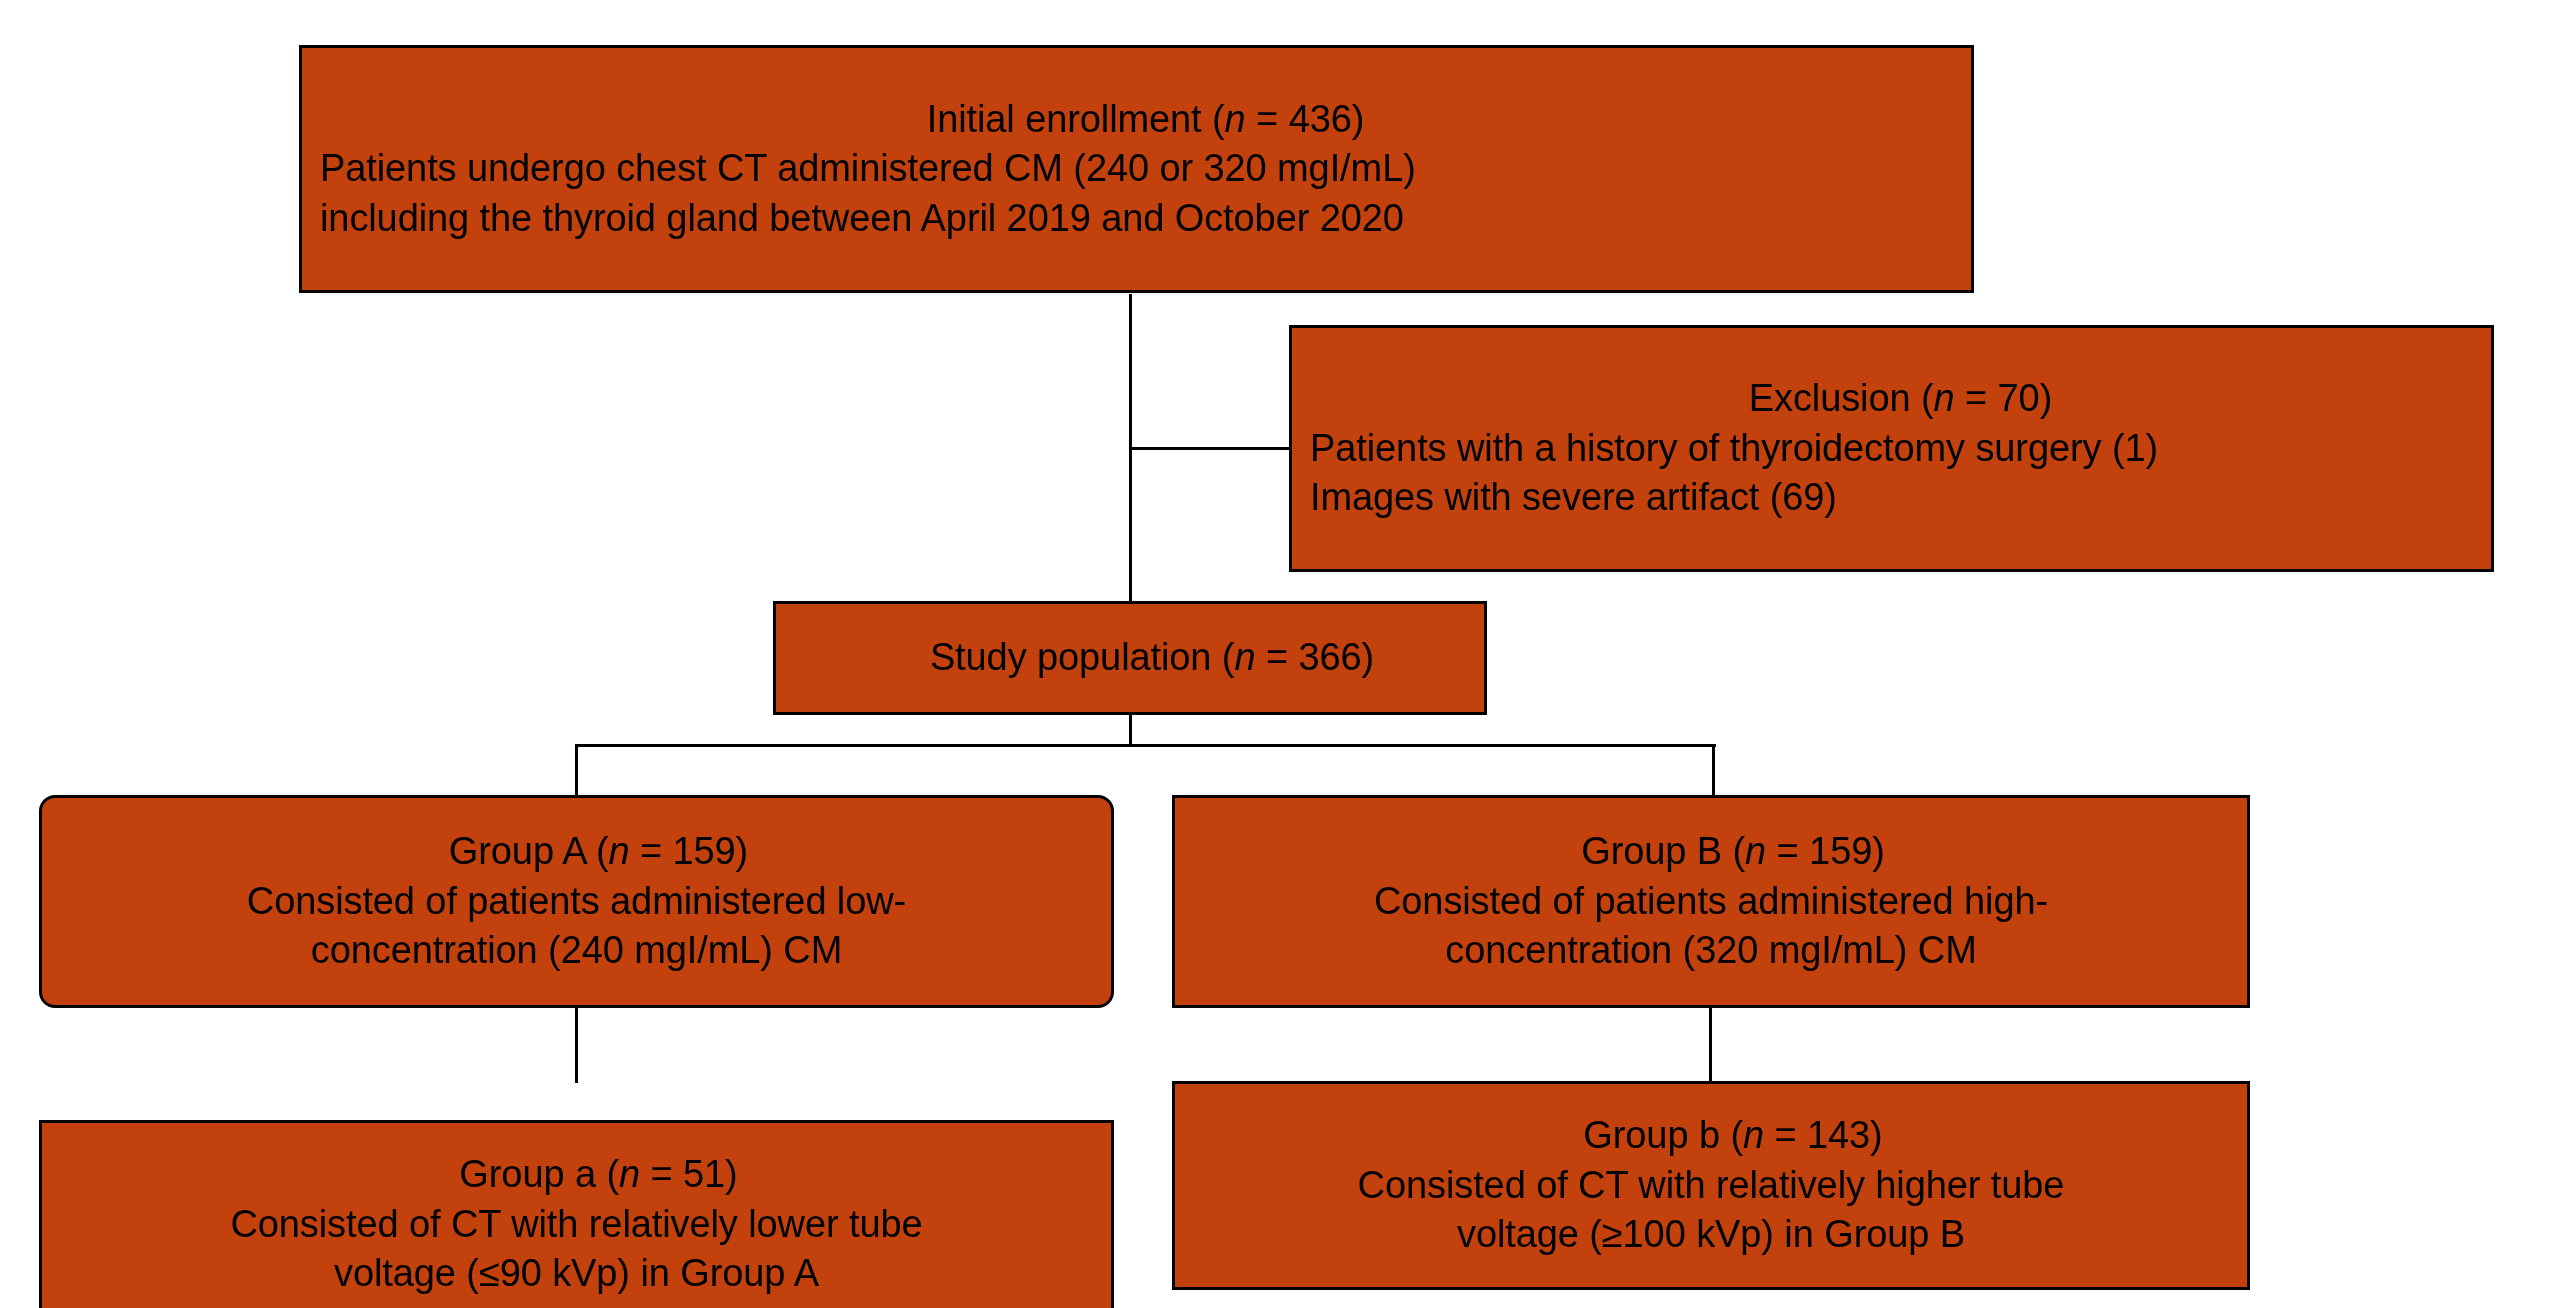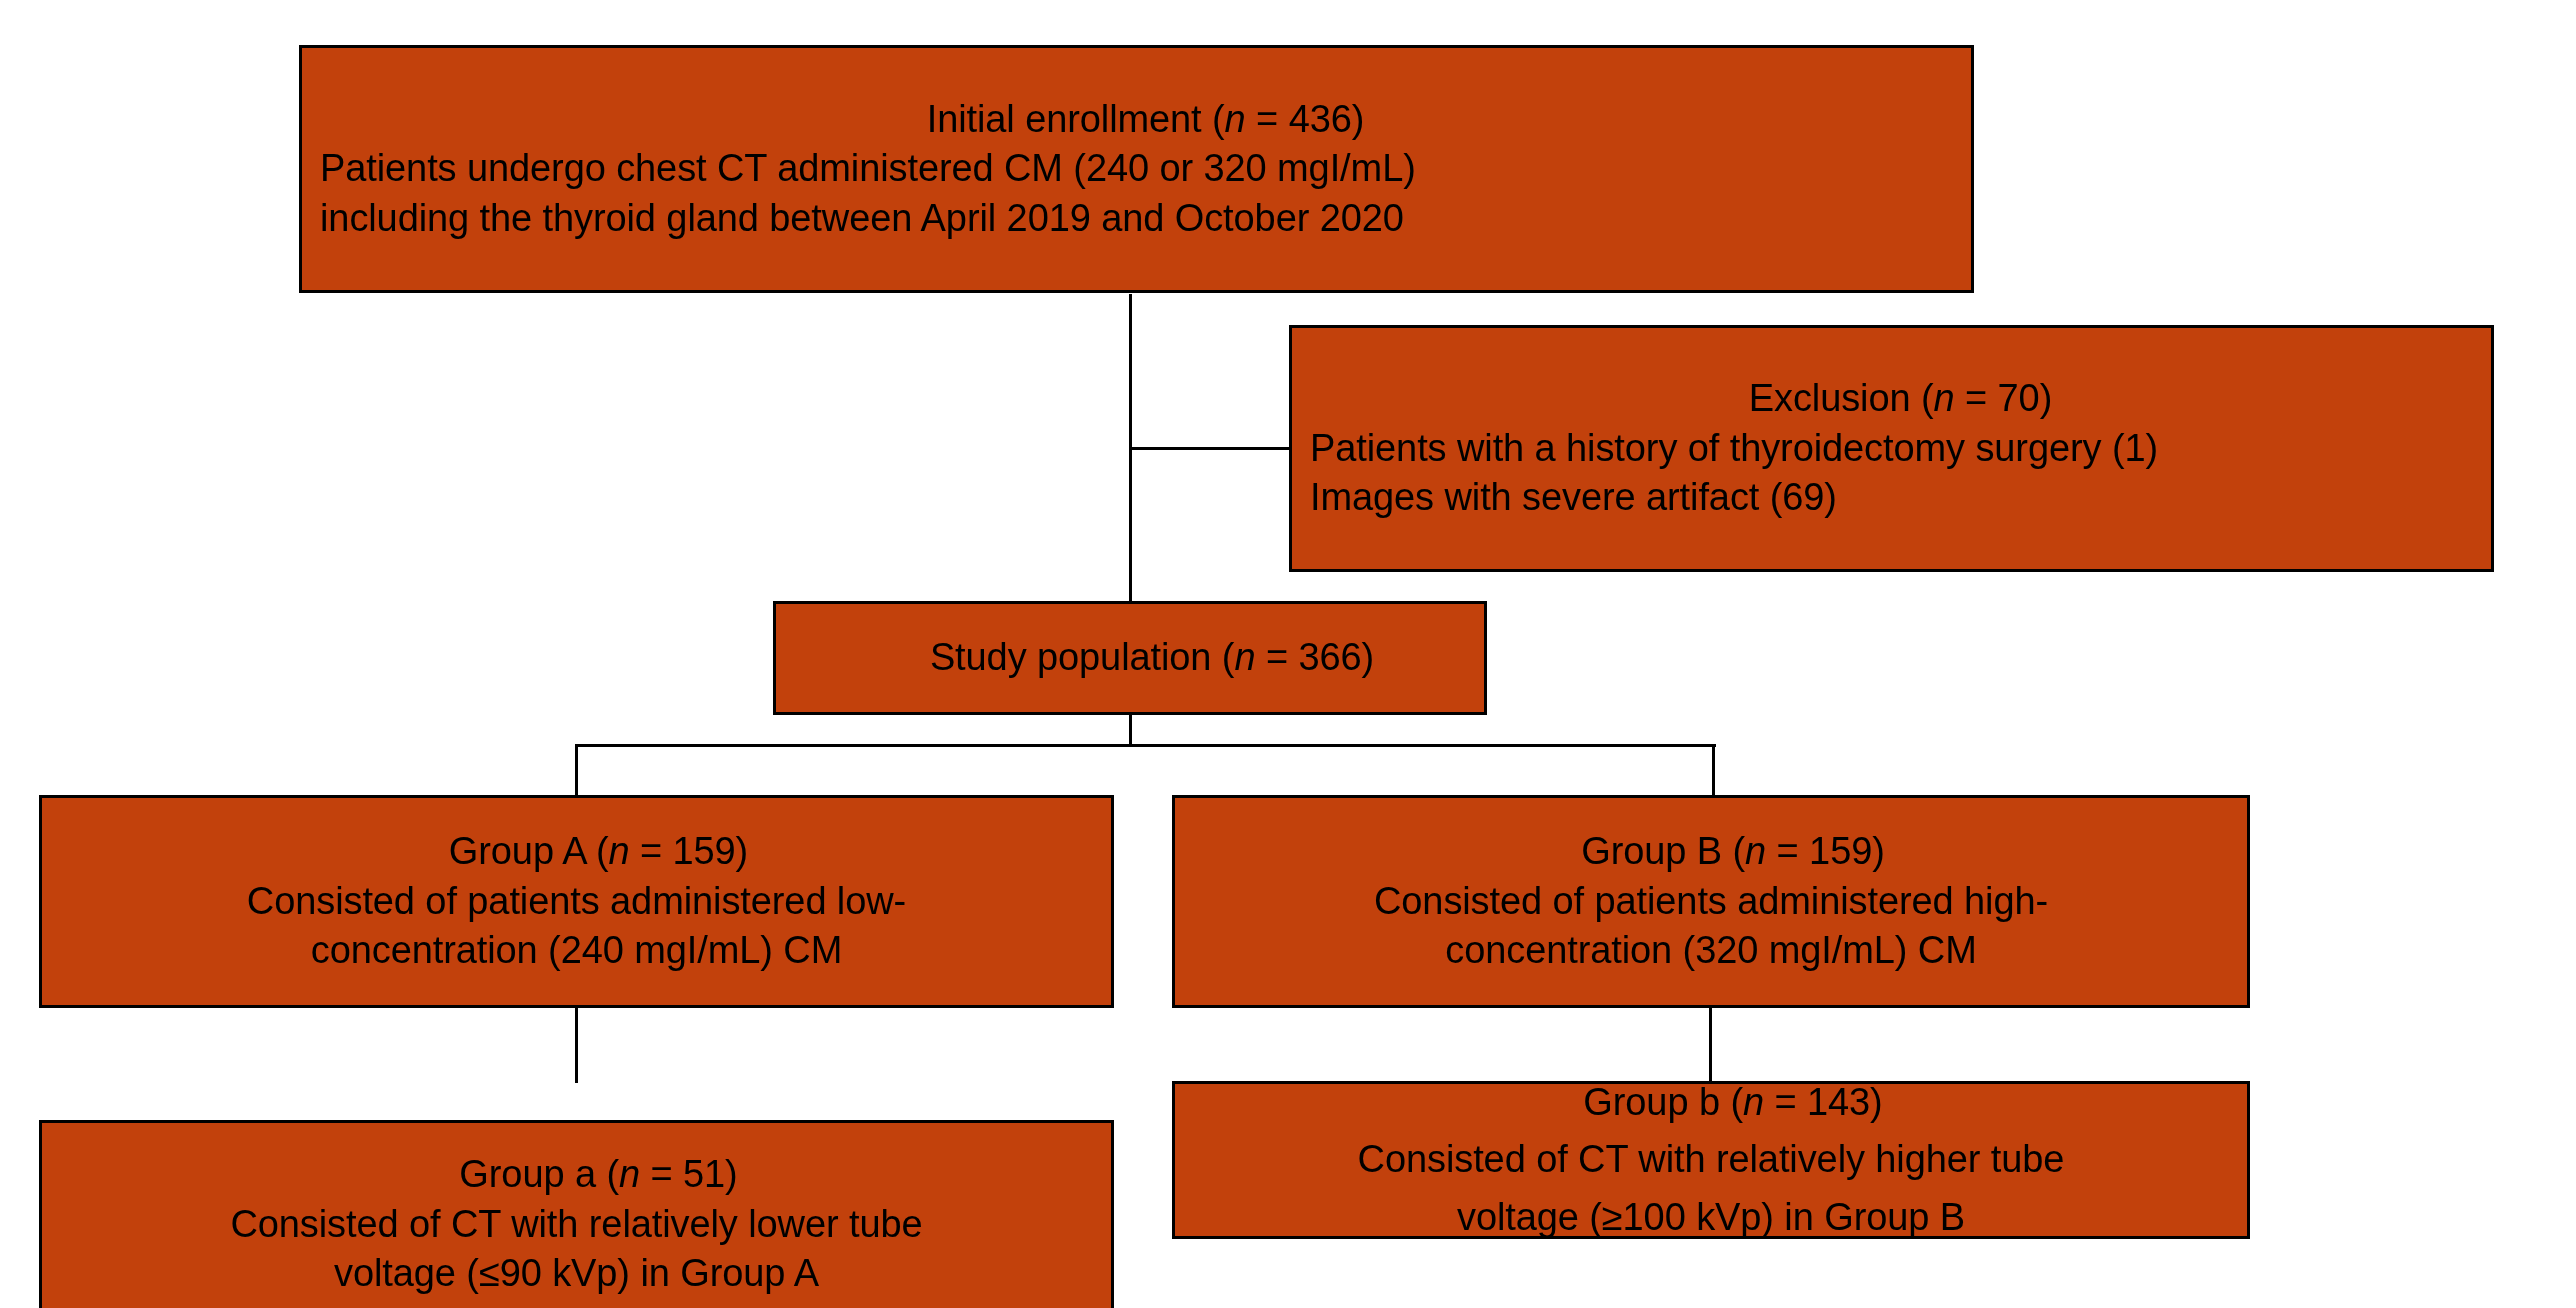--- a/index.html
+++ b/index.html
@@ -40,24 +40,24 @@
   }
   .center .line { text-align: center; }
   .leftal  .line { text-align: left; padding-left: 18px; }
   .headline { text-align: center !important; padding-left: 44px; }
   .it { font-style: italic; }
 
   
   #node-initial      { left: 299px;  top: 45px;   width: 1675px; height: 248px; }
   #node-exclusion    { left: 1289px; top: 325px;  width: 1205px; height: 247px; }
   #node-study        { left: 773px; top: 601px;  width: 714px; height: 114px; }
-  #node-group-a      { left: 39px;   top: 795px; width: 1075px; height: 213px; }
+  #node-group-a      { left: 39px;   top: 795px; width: 1075px; height: 213px; border-radius: 16px; }
   #node-group-b      { left: 1172px; top: 795px; width: 1078px; height: 213px; }
   #node-group-a-low  { left: 39px;   top: 1120px; width: 1075px; height: 209px; }
-  #node-group-b-high { left: 1172px; top: 1081px; width: 1078px; height: 158px; gap: 8px; }
+  #node-group-b-high { left: 1172px; top: 1081px; width: 1078px; height: 209px; }
 
   
   .conn {
     position: absolute;
     background: #000000;
     z-index: 1;
   }
   .v { width: 3.2px; }
   .h { height: 3.2px; }
 

